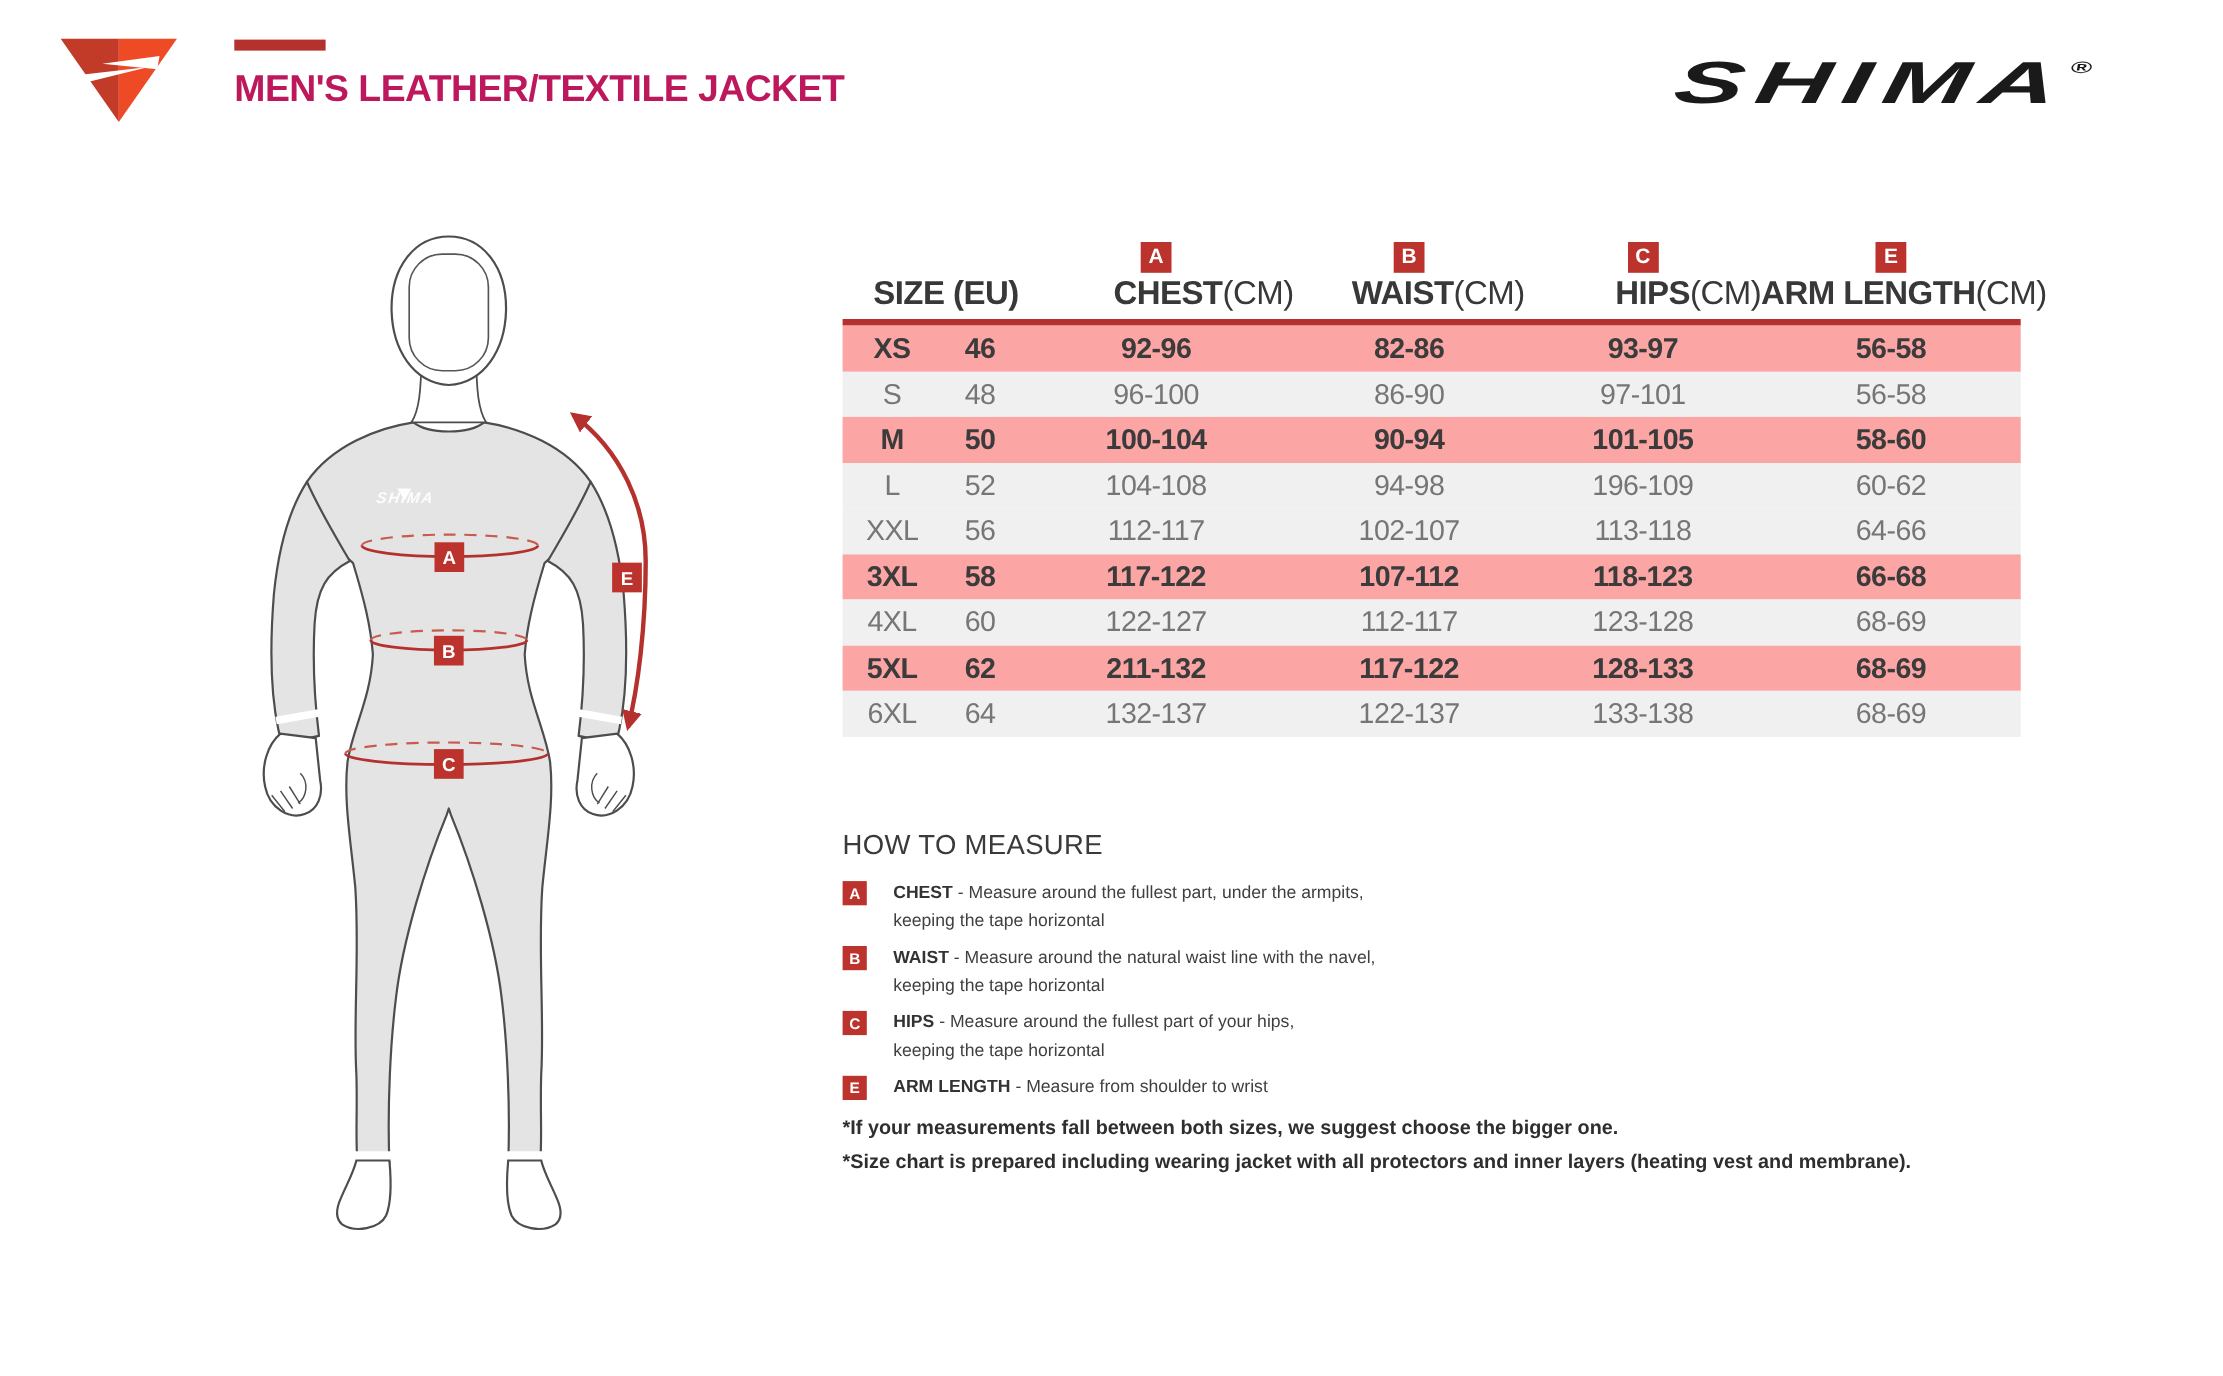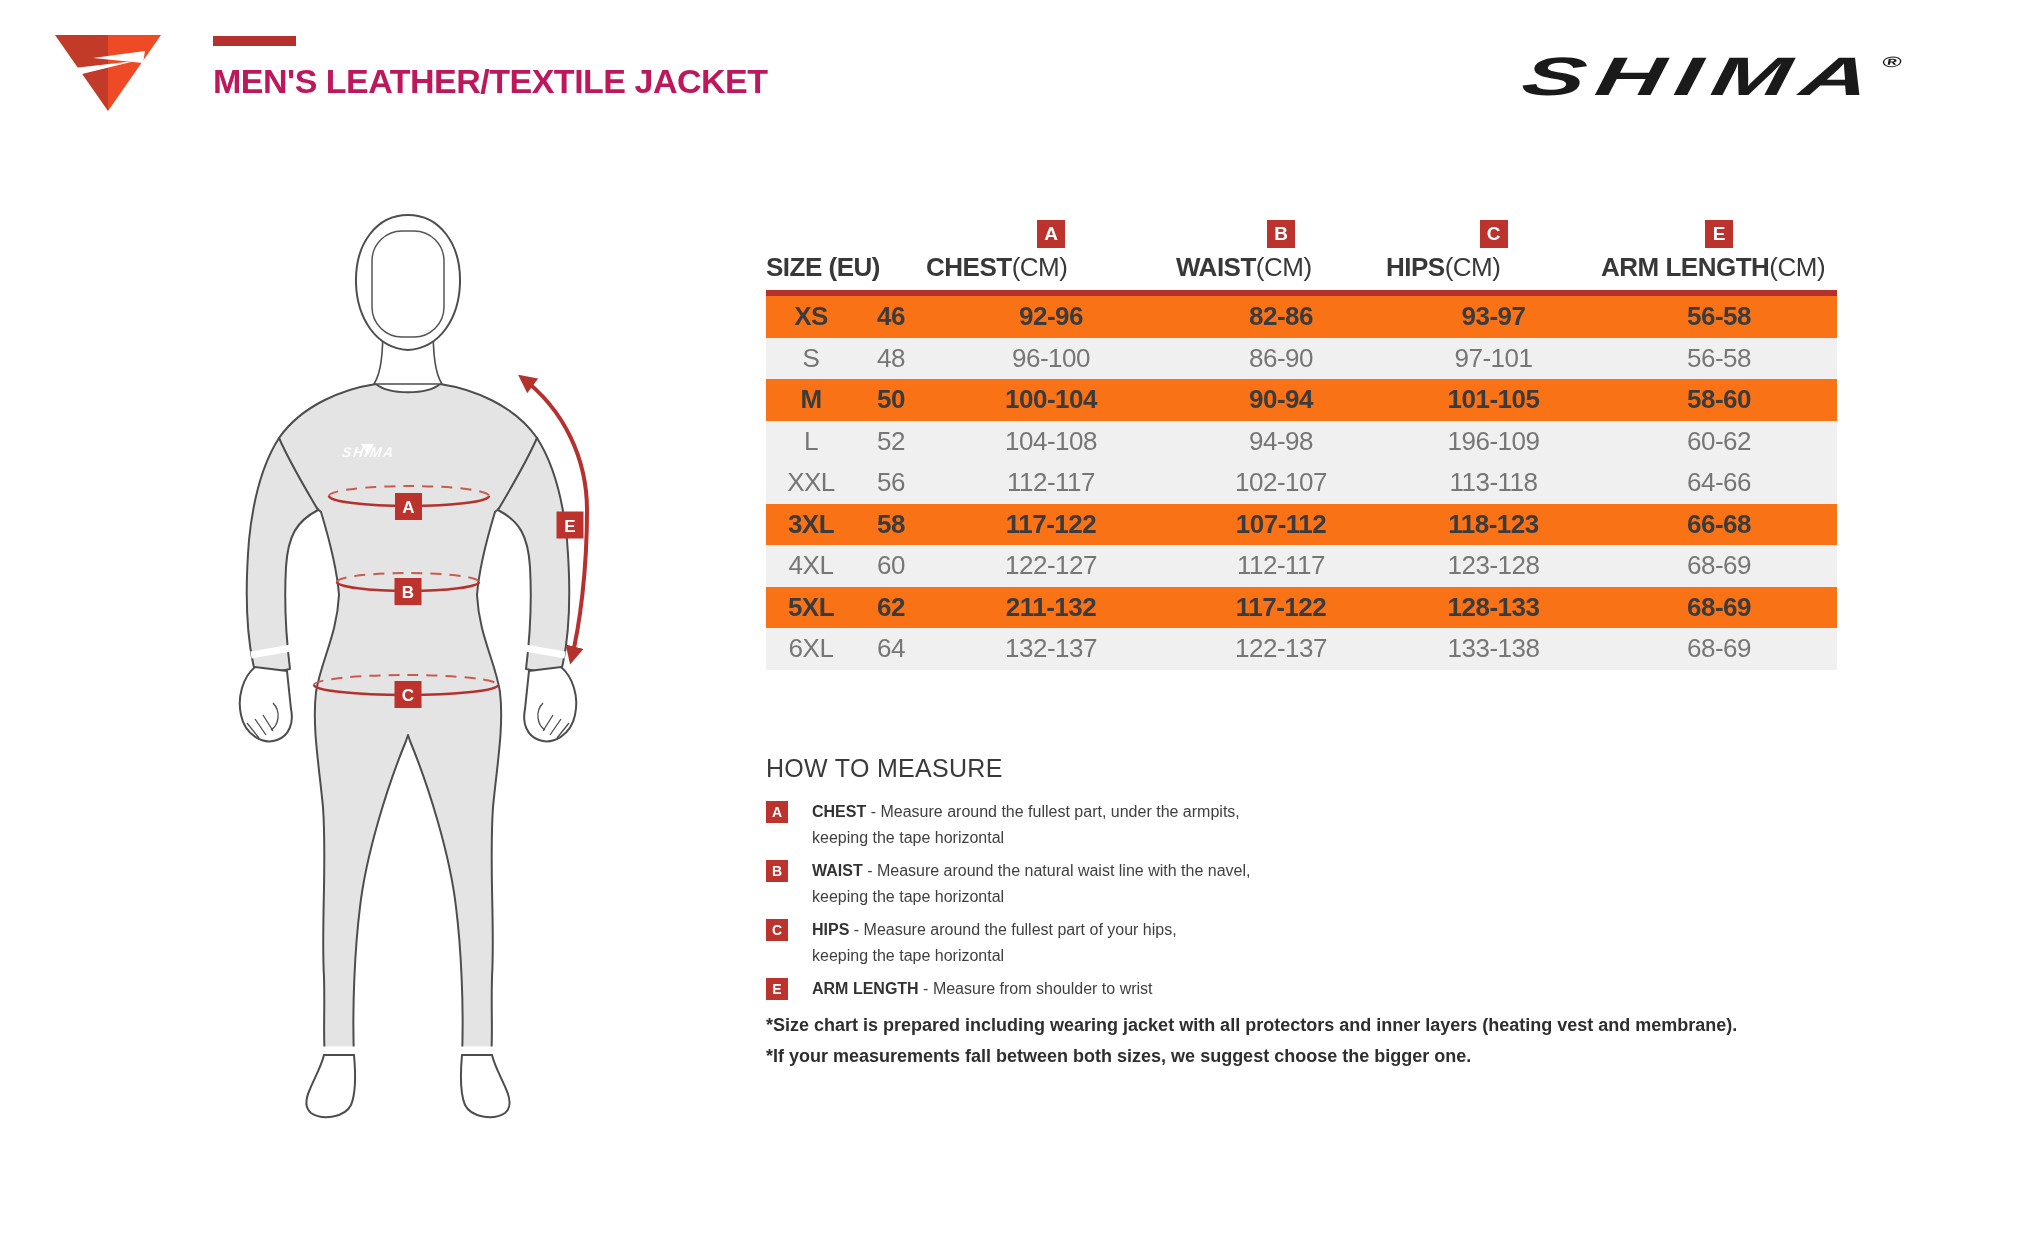--- a/index.html
+++ b/index.html
@@ -16,26 +16,26 @@
          color:#1a1a1a;letter-spacing:6px;transform:skewX(-10deg) scaleX(1.75);transform-origin:left center;white-space:nowrap;}
   .brand .reg{font-size:15px;font-style:normal;vertical-align:28px;letter-spacing:0;}
   
   .size-table{position:absolute;left:766px;top:220px;width:1071px;}
   .tgrid{display:grid;grid-template-columns:90px 70px 250px 210px 215px 236px;}
   .badge-row{height:30px;}
   .badge-cell{display:flex;justify-content:center;align-items:flex-start;}
   .badge{width:28px;height:28px;background:#bb332c;color:#fff;font-weight:bold;font-size:19px;
          display:flex;align-items:center;justify-content:center;}
   .head-row{height:40px;align-items:end;}
-  .col-label{text-align:left;font-size:26px;color:#383838;padding-bottom:7px;white-space:nowrap;letter-spacing:-0.5px;}
+  .col-label{text-align:right;font-size:30px;color:#383838;padding-bottom:7px;white-space:nowrap;letter-spacing:-0.5px;}
   .col-label b{font-weight:bold;}
   .size-head{grid-column:1 / 3;font-weight:bold;}
   .red-rule{height:6px;background:#b5312d;}
   .trow{height:41.5px;align-items:center;text-align:center;font-size:26px;letter-spacing:-0.5px;}
-  .trow.odd{background:#f97316;font-weight:bold;color:#3b3b3b;}
+  .trow.odd{background:#fca5a5;font-weight:bold;color:#3b3b3b;}
   .trow.even{background:#f0f0f0;font-weight:normal;color:#767676;}
   
   .htm{position:absolute;left:766px;top:754px;width:1010px;}
   .htm-heading{font-size:25px;font-weight:normal;color:#3a3a3a;letter-spacing:0.3px;}
   .m-item{position:relative;margin-top:5px;padding-left:46px;min-height:54px;font-size:16px;line-height:26px;color:#3f3f3f;}
   .m-item.first{margin-top:16px;}
   .m-badge{position:absolute;left:0;top:2px;width:22px;height:22px;background:#bb332c;color:#fff;
            font-weight:bold;font-size:14px;display:flex;align-items:center;justify-content:center;}
   .m-name{font-weight:bold;color:#333;}
   .m-line2:empty{display:none;}
@@ -264,17 +264,17 @@
       <div class="m-line2">keeping the tape horizontal</div>
     </div>
 
     <div class="m-item" style="min-height:27px;">
       <span class="m-badge">E</span>
       <span class="m-name">ARM LENGTH</span>
       <span>- Measure from shoulder to wrist</span>
       
     </div>
 
+    <div class="footnote">*If your measurements fall between both sizes, we suggest choose the bigger one.</div>
     <div class="footnote">*Size chart is prepared including wearing jacket with all protectors and inner layers (heating vest and membrane).</div>
-    <div class="footnote">*If your measurements fall between both sizes, we suggest choose the bigger one.</div>
   </div>
 
 </div>
 
 </body></html>

